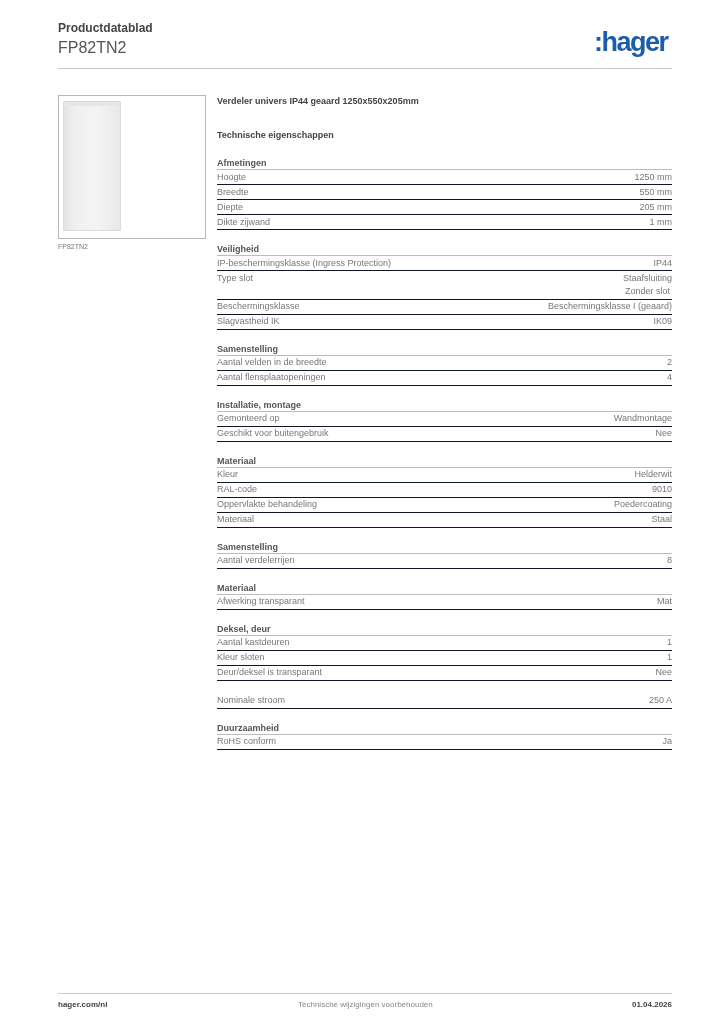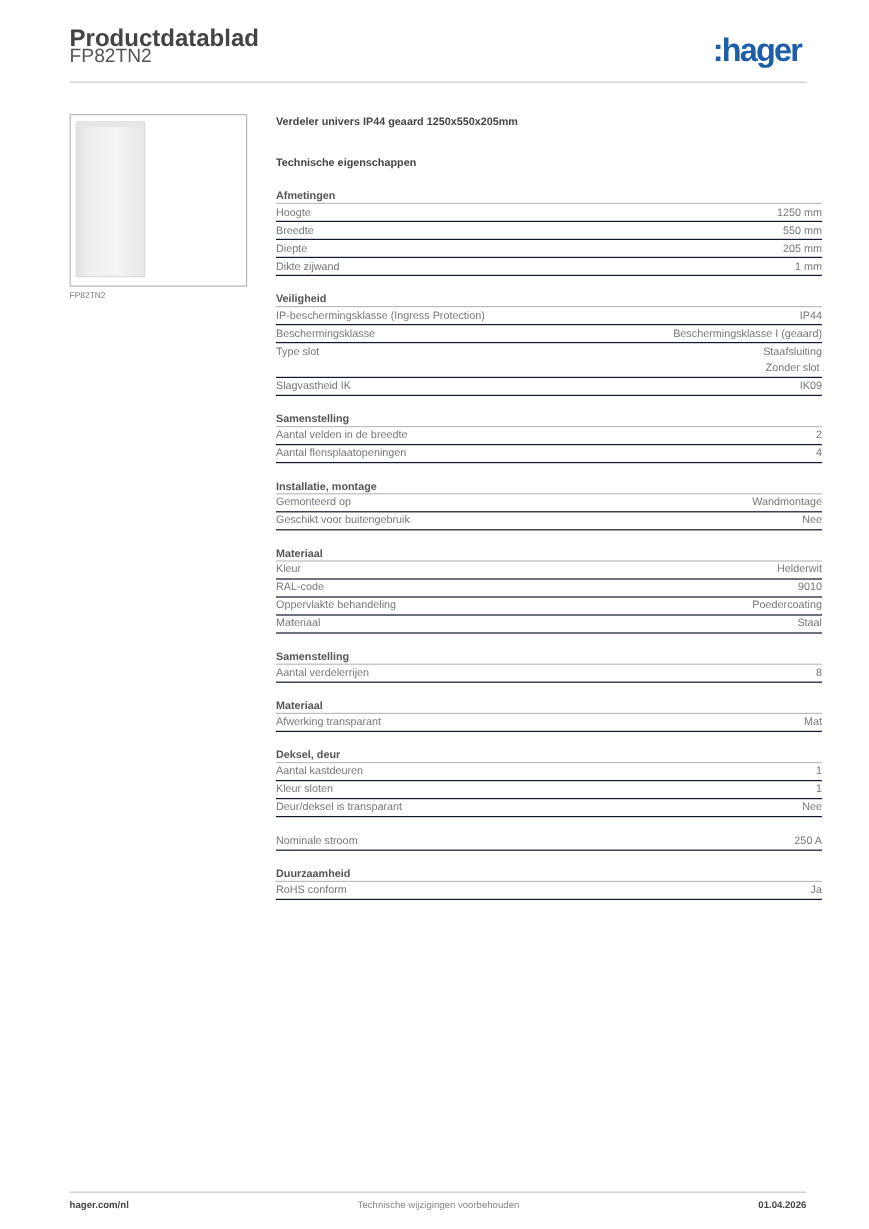--- a/index.html
+++ b/index.html
@@ -1,25 +1,25 @@
 <!DOCTYPE html>
 <html><head>
   <meta charset="utf-8">
   <style>
     html, body { margin: 0; padding: 0; background: #ffffff; }
     body { width: 724px; height: 1024px; position: relative; font-family: "Liberation Sans", sans-serif; color: #333; overflow: hidden; }
-    .header-title { position: absolute; left: 58px; top: 21px; font-size: 20px; font-weight: bold; color: #444; }
+    .header-title { position: absolute; left: 58px; top: 21px; font-size: 12px; font-weight: bold; color: #444; }
     .header-code { position: absolute; left: 58px; top: 39px; font-size: 16px; color: #555; }
     .logo { position: absolute; left: 594px; top: 27px; font-size: 27px; font-weight: bold; color: #1d5ea8; letter-spacing: -1.5px; }
     .header-rule { position: absolute; left: 58px; top: 68px; width: 614px; height: 1px; background: #c8c8c8; }
     .image-box { position: absolute; left: 58px; top: 95px; width: 146px; height: 142px; border: 1px solid #b8b8b8; background: #fff; }
     .cabinet { position: absolute; left: 4px; top: 5px; width: 56px; height: 128px; background: linear-gradient(90deg, #e2e2e2 0%, #efefef 18%, #f4f4f4 60%, #e8e8e8 100%); border: 1px solid #dadada; border-radius: 2px 2px 0 0; }
     .cabinet::before { content: ""; position: absolute; left: 0; right: 0; top: 0; height: 4px; background: #e6e6e6; }
     .image-caption { position: absolute; left: 58px; top: 243px; font-size: 7px; color: #777; }
-    .content { position: absolute; left: 217px; top: 96px; width: 455px; margin-left: 13px; }
+    .content { position: absolute; left: 217px; top: 96px; width: 455px; }
     .product-title { font-size: 9px; font-weight: bold; color: #444; height: 14px; }
     .tech-heading { font-size: 9px; font-weight: bold; color: #444; margin-top: 20px; height: 14px; }
     .section { margin-top: 13px; }
     .section-title { font-size: 9px; font-weight: bold; color: #555; height: 12px; line-height: 12px; border-bottom: 1px solid #bcbcbc; }
     .row { display: flex; justify-content: space-between; font-size: 9px; color: #777; line-height: 13.5px; border-bottom: 1px solid #0f172a; padding-top: 0.5px; }
     .row .val { text-align: center; }
     .footer-rule { position: absolute; left: 58px; top: 993px; width: 614px; height: 1px; background: #c8c8c8; }
     .footer-left { position: absolute; left: 58px; top: 1000px; font-size: 8px; font-weight: bold; color: #444; text-align: center; }
     .footer-center { position: absolute; left: 298px; top: 1000px; font-size: 8px; color: #888; }
     .footer-right { position: absolute; left: 612px; top: 1000px; width: 60px; text-align: right; font-size: 8px; font-weight: bold; color: #444; }
@@ -70,30 +70,30 @@
       </div>
       <div class="section">
         <div class="section-title">Veiligheid</div>
         <div class="row">
           <span>IP-beschermingsklasse (Ingress Protection)</span>
           <span class="val">
             <div>IP44</div>
           </span>
         </div>
         <div class="row">
-          <span>Beschermingsklasse</span>
-          <span class="val">
-            <div>Beschermingsklasse I (geaard)</div>
-          </span>
-        </div>
-        <div class="row">
           <span>Type slot</span>
           <span class="val">
             <div>Staafsluiting</div>
             <div>Zonder slot</div>
+          </span>
+        </div>
+        <div class="row">
+          <span>Beschermingsklasse</span>
+          <span class="val">
+            <div>Beschermingsklasse I (geaard)</div>
           </span>
         </div>
         <div class="row">
           <span>Slagvastheid IK</span>
           <span class="val">
             <div>IK09</div>
           </span>
         </div>
       </div>
       <div class="section">

